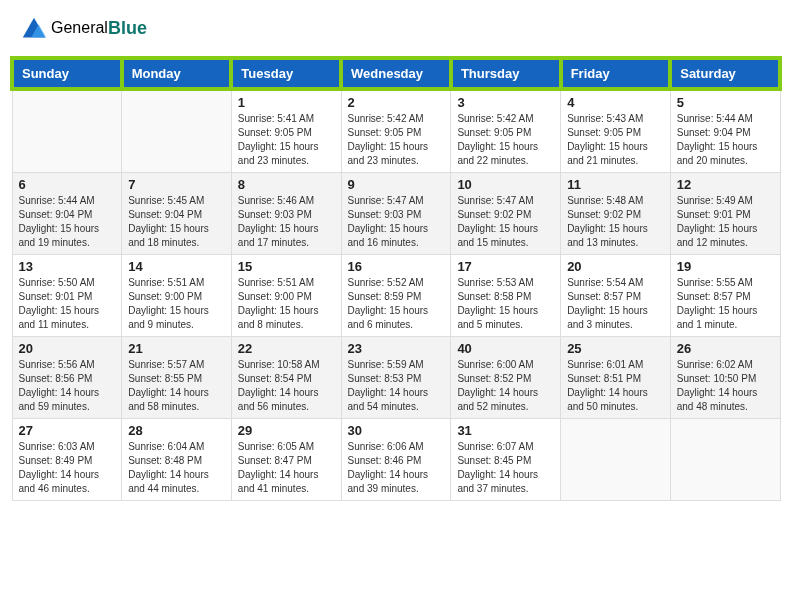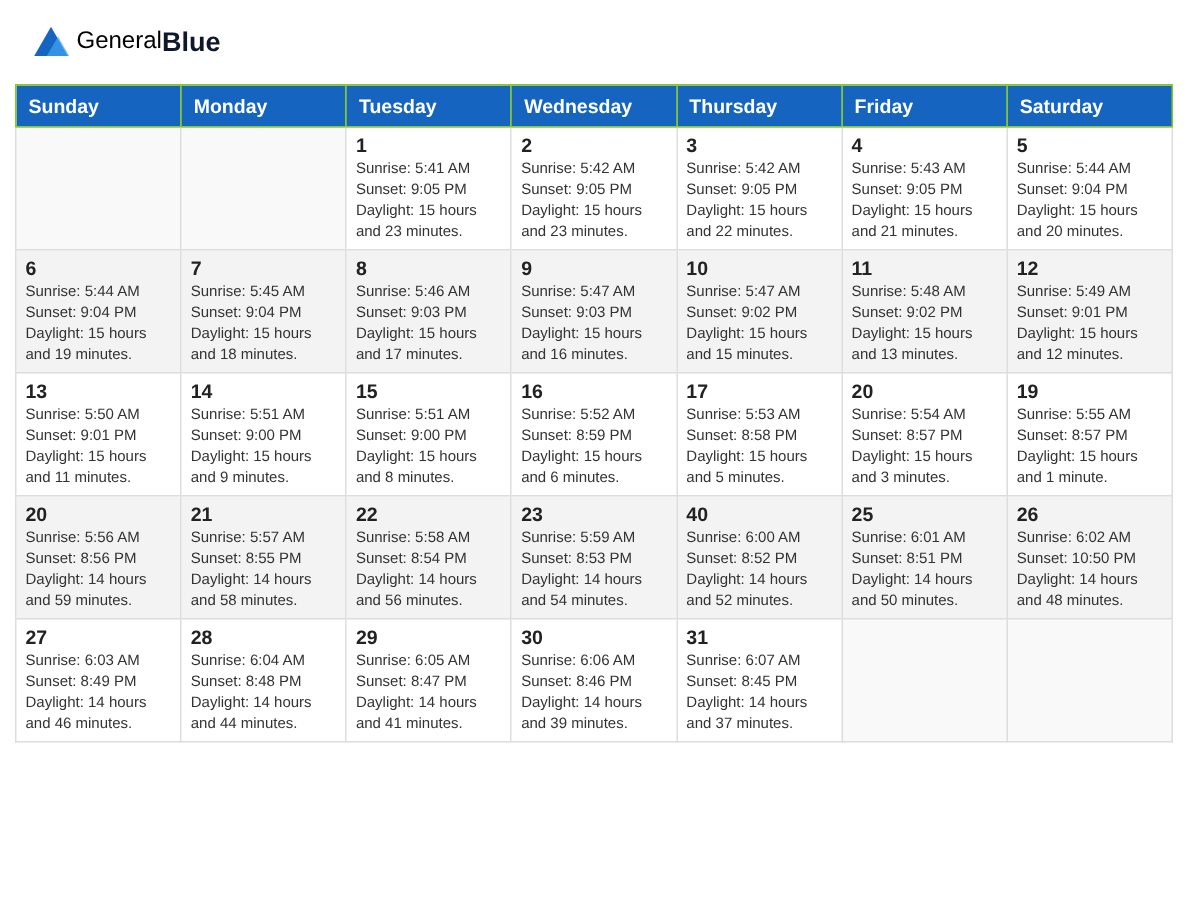--- a/index.html
+++ b/index.html
@@ -22,21 +22,21 @@
       align-items: center;
     }
     .logo-text {
       display: flex;
       flex-direction: row;
       line-height: 1.1;
     }
     .logo-blue {
       font-size: 18px;
       font-weight: bold;
-      color: #0f172a;
+      color: #0f766e;
     }
     .logo-icon {
       width: 28px;
       height: 28px;
       margin-right: 3px;
     }
     .title-section {
       text-align: right;
     }
     .month-year {
@@ -54,21 +54,21 @@
       border-collapse: collapse;
       border: 1px solid #ccc;
     }
     .calendar th {
       background-color: #1565c0;
       color: white;
       text-align: left;
       padding: 6px 8px;
       font-size: 13px;
       font-weight: bold;
-      border: 1px solid #84cc16;
+      border: 4px solid #84cc16;
     }
     .calendar td {
       vertical-align: top;
       padding: 4px 6px;
       border: 1px solid #ddd;
       width: 110px;
       min-height: 80px;
       font-size: 10.5px;
       color: #333;
       background: #fff;
@@ -273,21 +273,21 @@
         </td>
         <td>
           <div class="day-number">21</div>
           <div class="cell-info" style="white-space: pre-line;">Sunrise: 5:57 AM
 Sunset: 8:55 PM
 Daylight: 14 hours
 and 58 minutes.</div>
         </td>
         <td>
           <div class="day-number">22</div>
-          <div class="cell-info" style="white-space: pre-line;">Sunrise: 5:58 AM
+          <div class="cell-info" style="white-space: pre-line;">Sunrise: 10:58 AM
 Sunset: 8:54 PM
 Daylight: 14 hours
 and 56 minutes.</div>
         </td>
         <td>
           <div class="day-number">23</div>
           <div class="cell-info" style="white-space: pre-line;">Sunrise: 5:59 AM
 Sunset: 8:53 PM
 Daylight: 14 hours
 and 54 minutes.</div>

